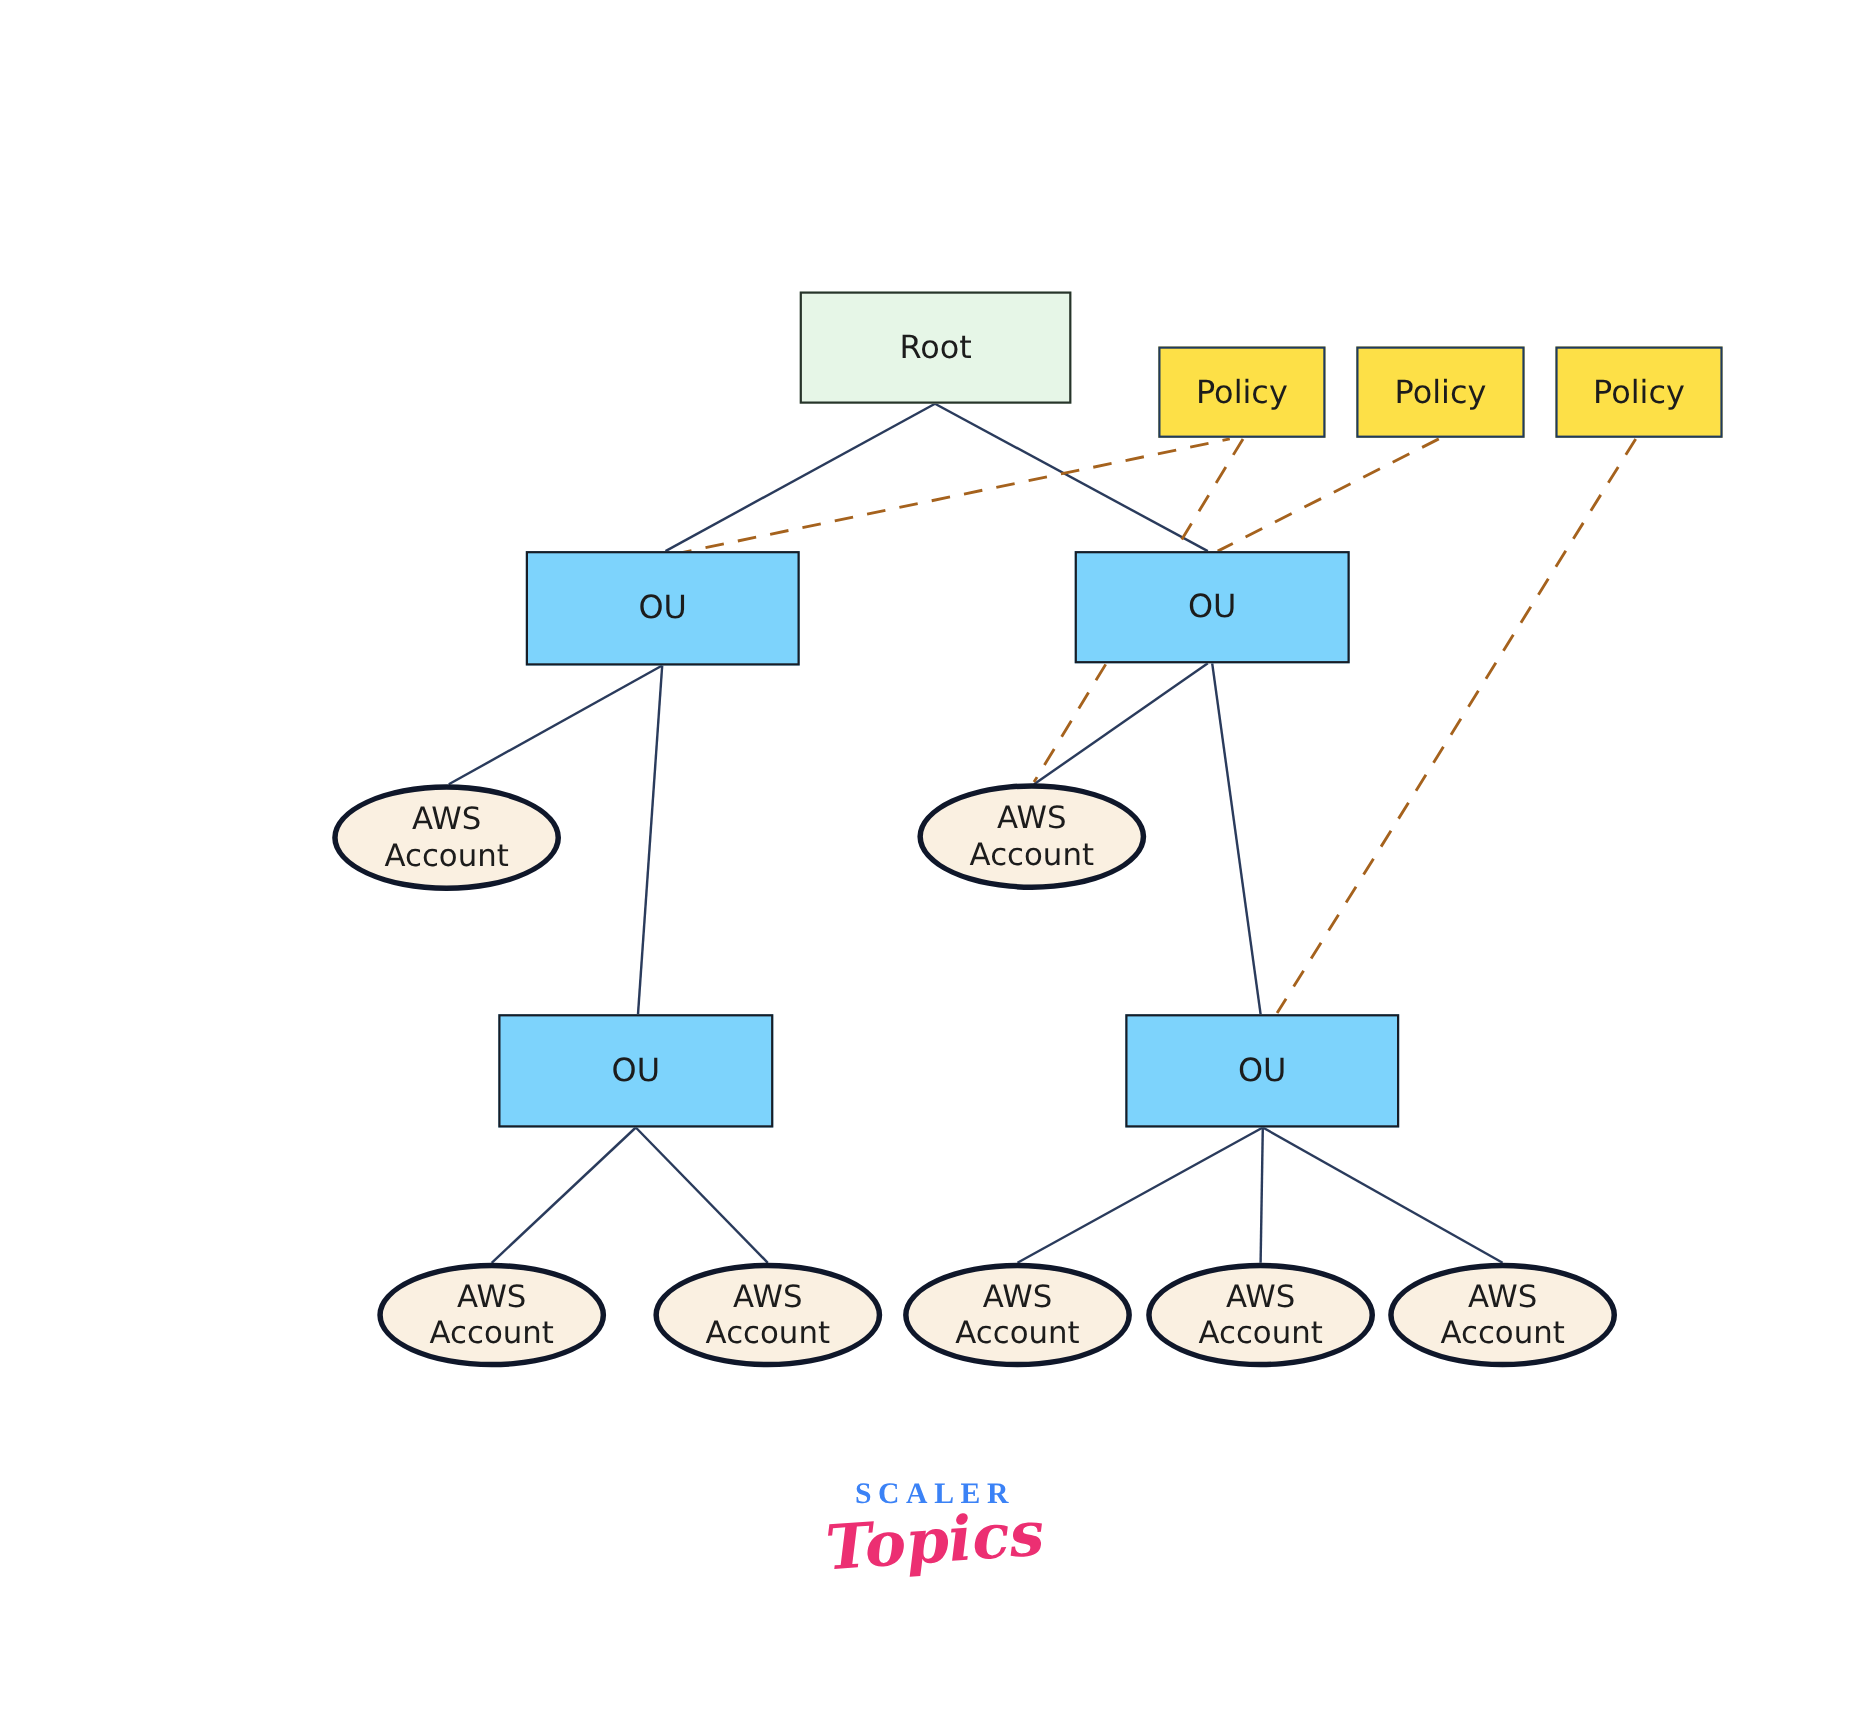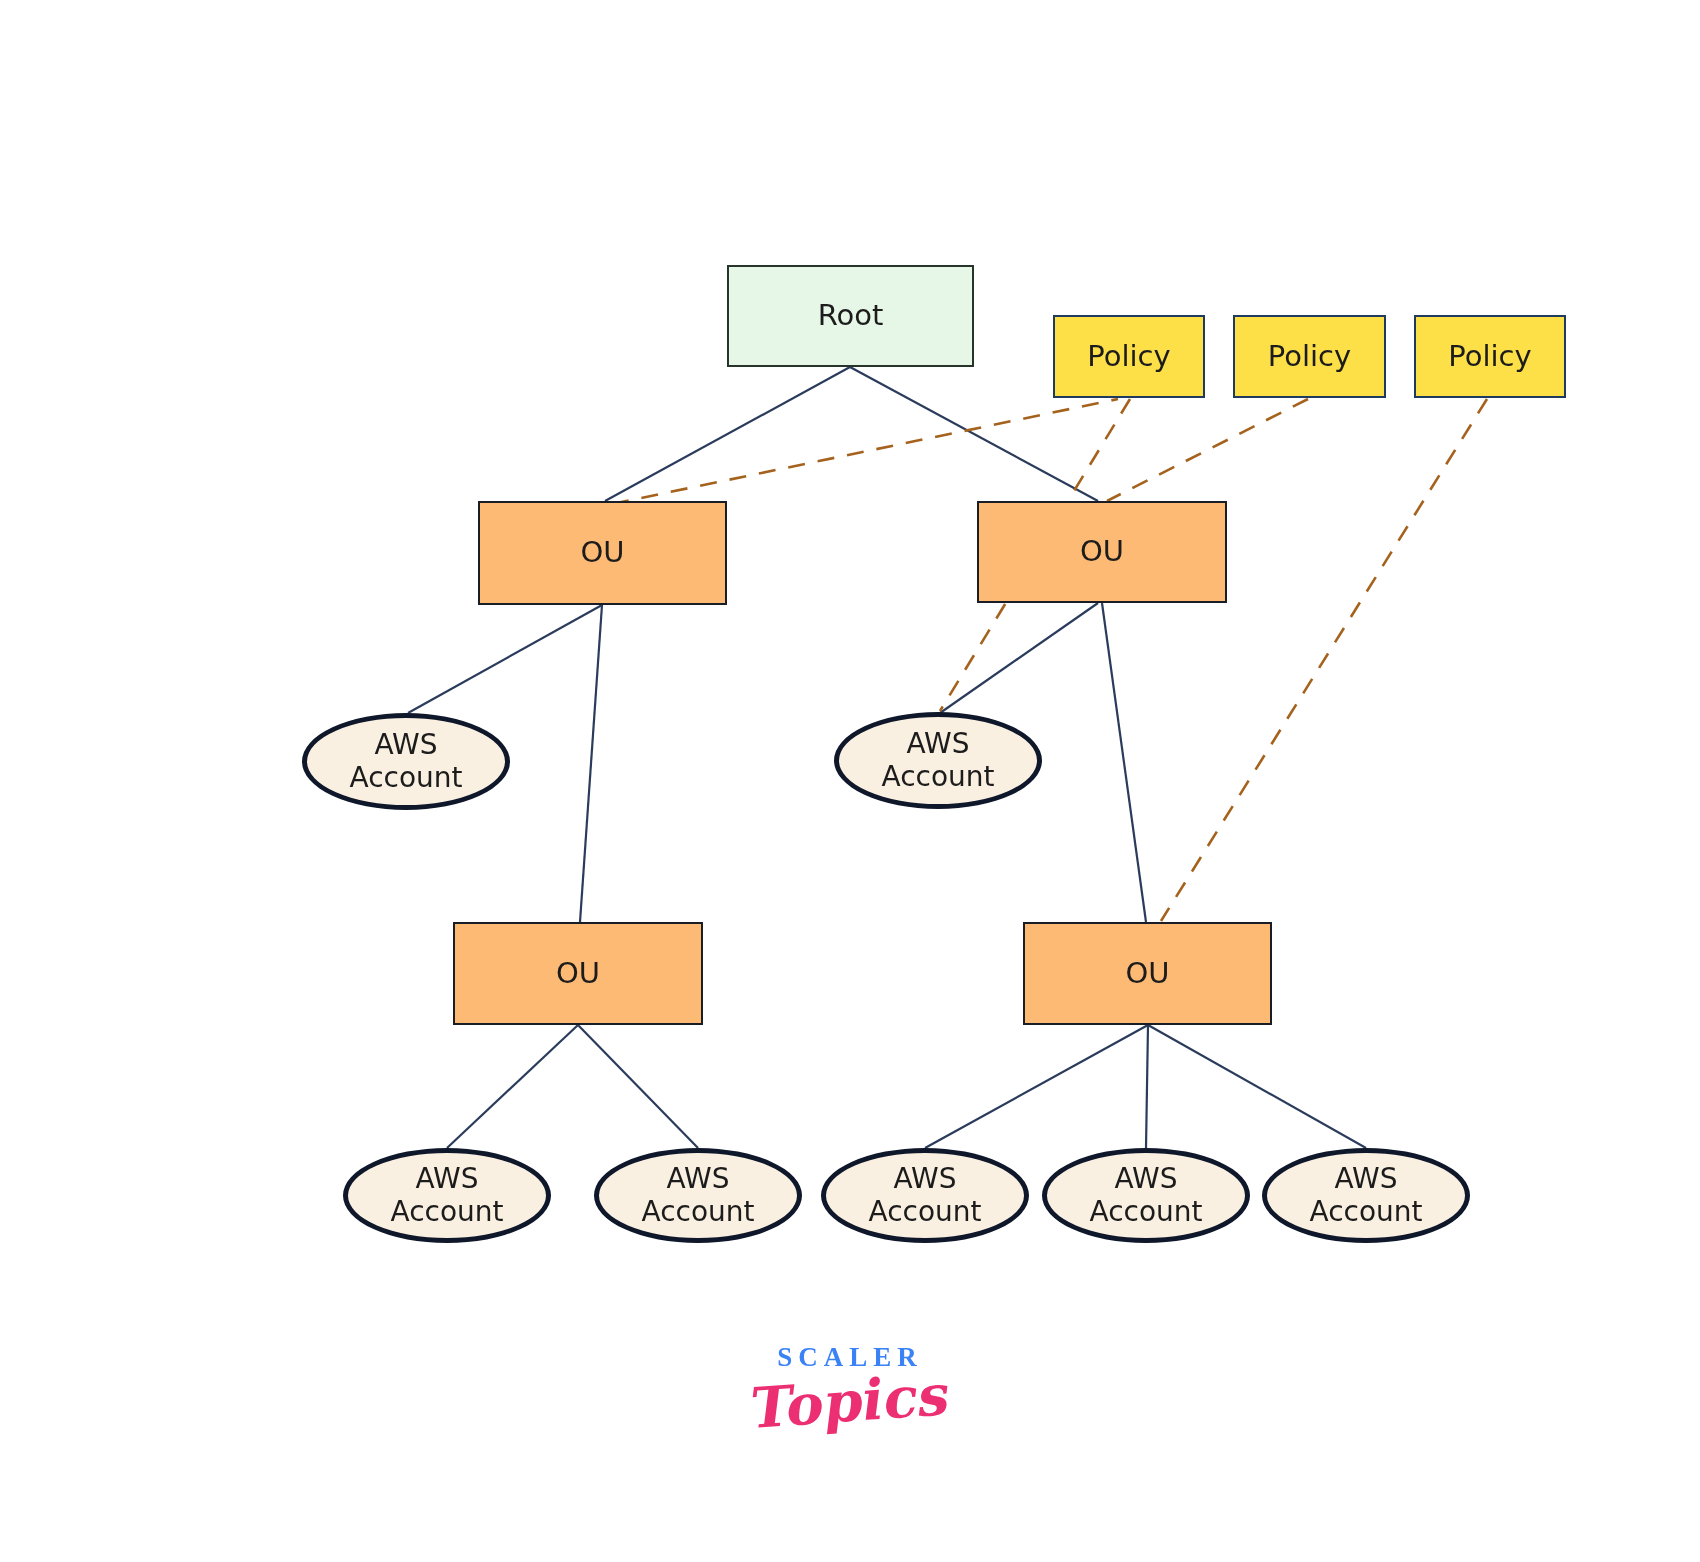--- a/index.html
+++ b/index.html
@@ -34,21 +34,21 @@
     text-align: center;
     font-size: 29px;
     color: #1c1c1c;
     z-index: 2;
     box-sizing: border-box;
     line-height: 1.15;
   }
   .rect-node { border: 2.5px solid #1d2a23; text-align: right; }
   .root-node   { background: #e6f6e7; border-color: #27342a; }
   .policy-node { background: #fde047; border-color: #1f3a5f; }
-  .ou-node     { background: #fdba74; border-color: #181d26; }
+  .ou-node     { background: #7dd3fc; border-color: #181d26; }
   .acct-node {
     background: #faf0e1;
     border: 5px solid #0f172a;
     border-radius: 50%;
     white-space: pre-line;
     font-size: 28px;
   }
   .logo {
     position: absolute;
     left: 700px; top: 1342px; width: 300px;

